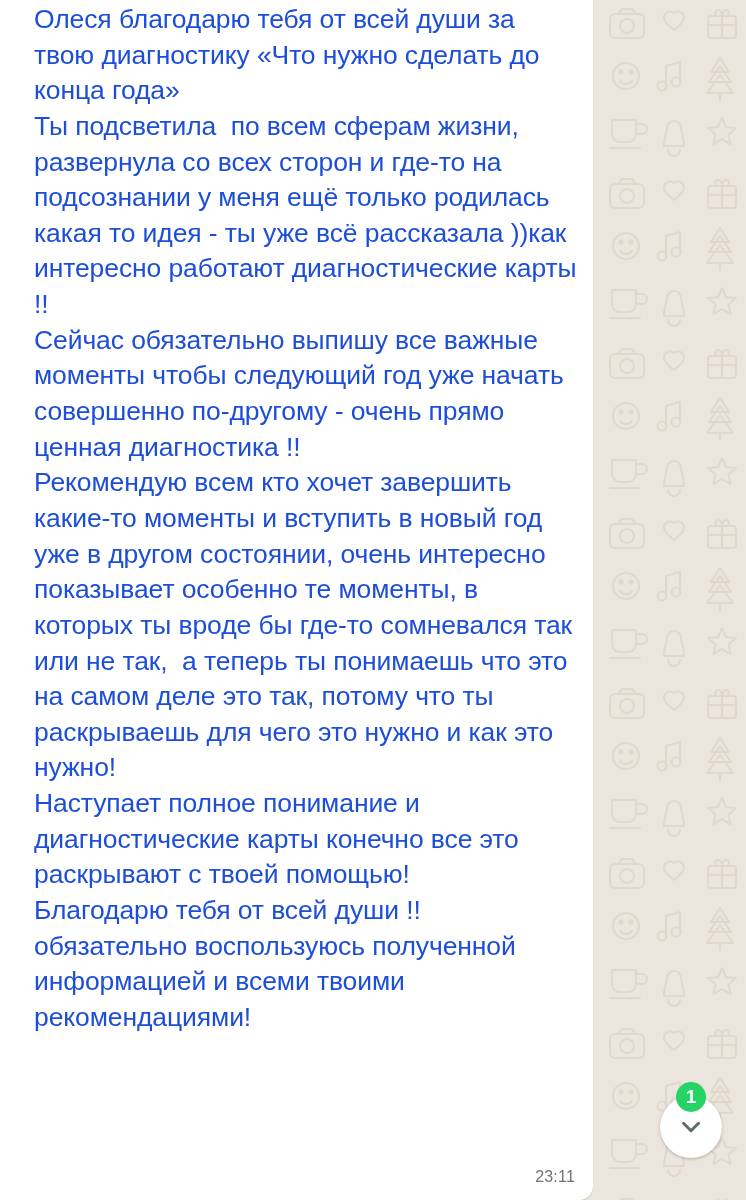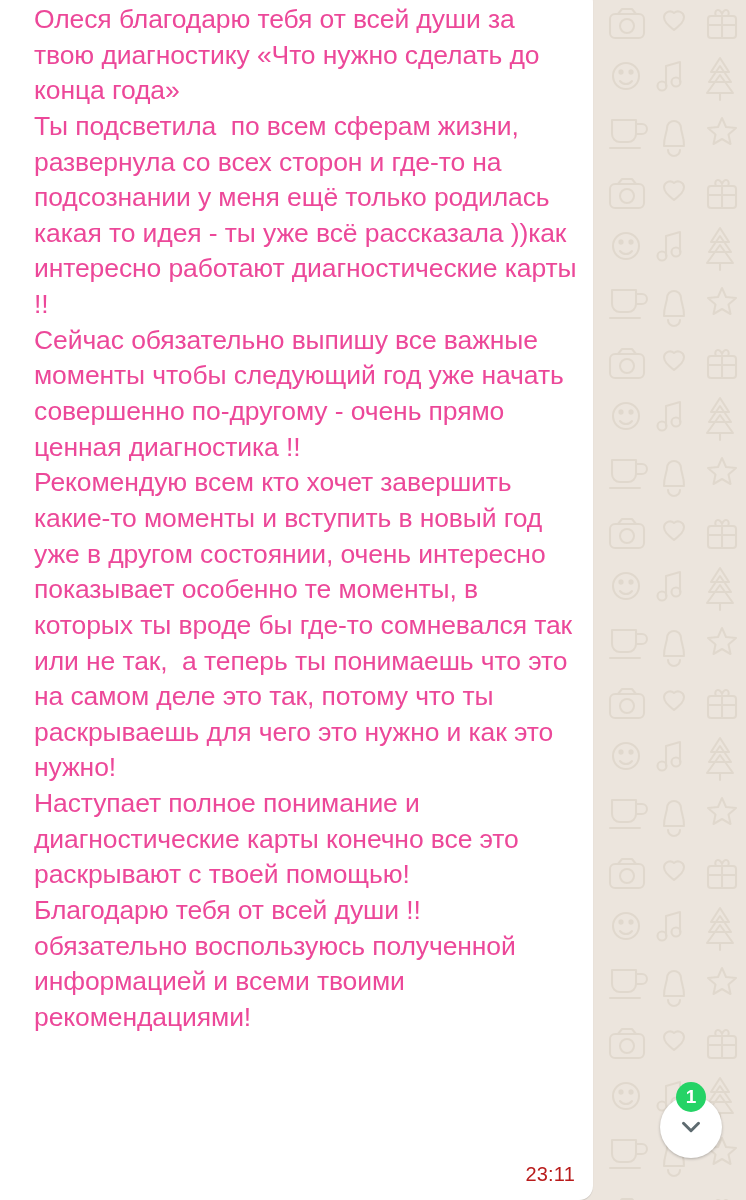--- a/index.html
+++ b/index.html
@@ -37,36 +37,36 @@
     background: #ffffff;
     border-radius: 0 14px 14px 0;
     box-shadow: 0 1px 1px rgba(0,0,0,0.13);
     padding: 14px 16px 10px 34px;
     box-sizing: border-box;
     min-height: 1212px;
   }
   .msg-text {
     font-size: 26.5px;
     line-height: 1.345;
-    color: #ec4899;
+    color: #1d4ed8;
     white-space: pre-wrap;
     word-wrap: break-word;
     letter-spacing: -0.1px;
   }
   .meta {
     position: absolute;
     right: 18px;
     bottom: 14px;
     display: flex;
     align-items: center;
     gap: 4px;
   }
   .timestamp {
-    font-size: 20px;
-    color: #b91c1c;
+    font-size: 16px;
+    color: #737373;
     letter-spacing: 0.2px;
   }
 
   
   .scroll-fab {
     position: absolute;
     right: 24px;
     bottom: 42px;
     width: 62px;
     height: 62px;

